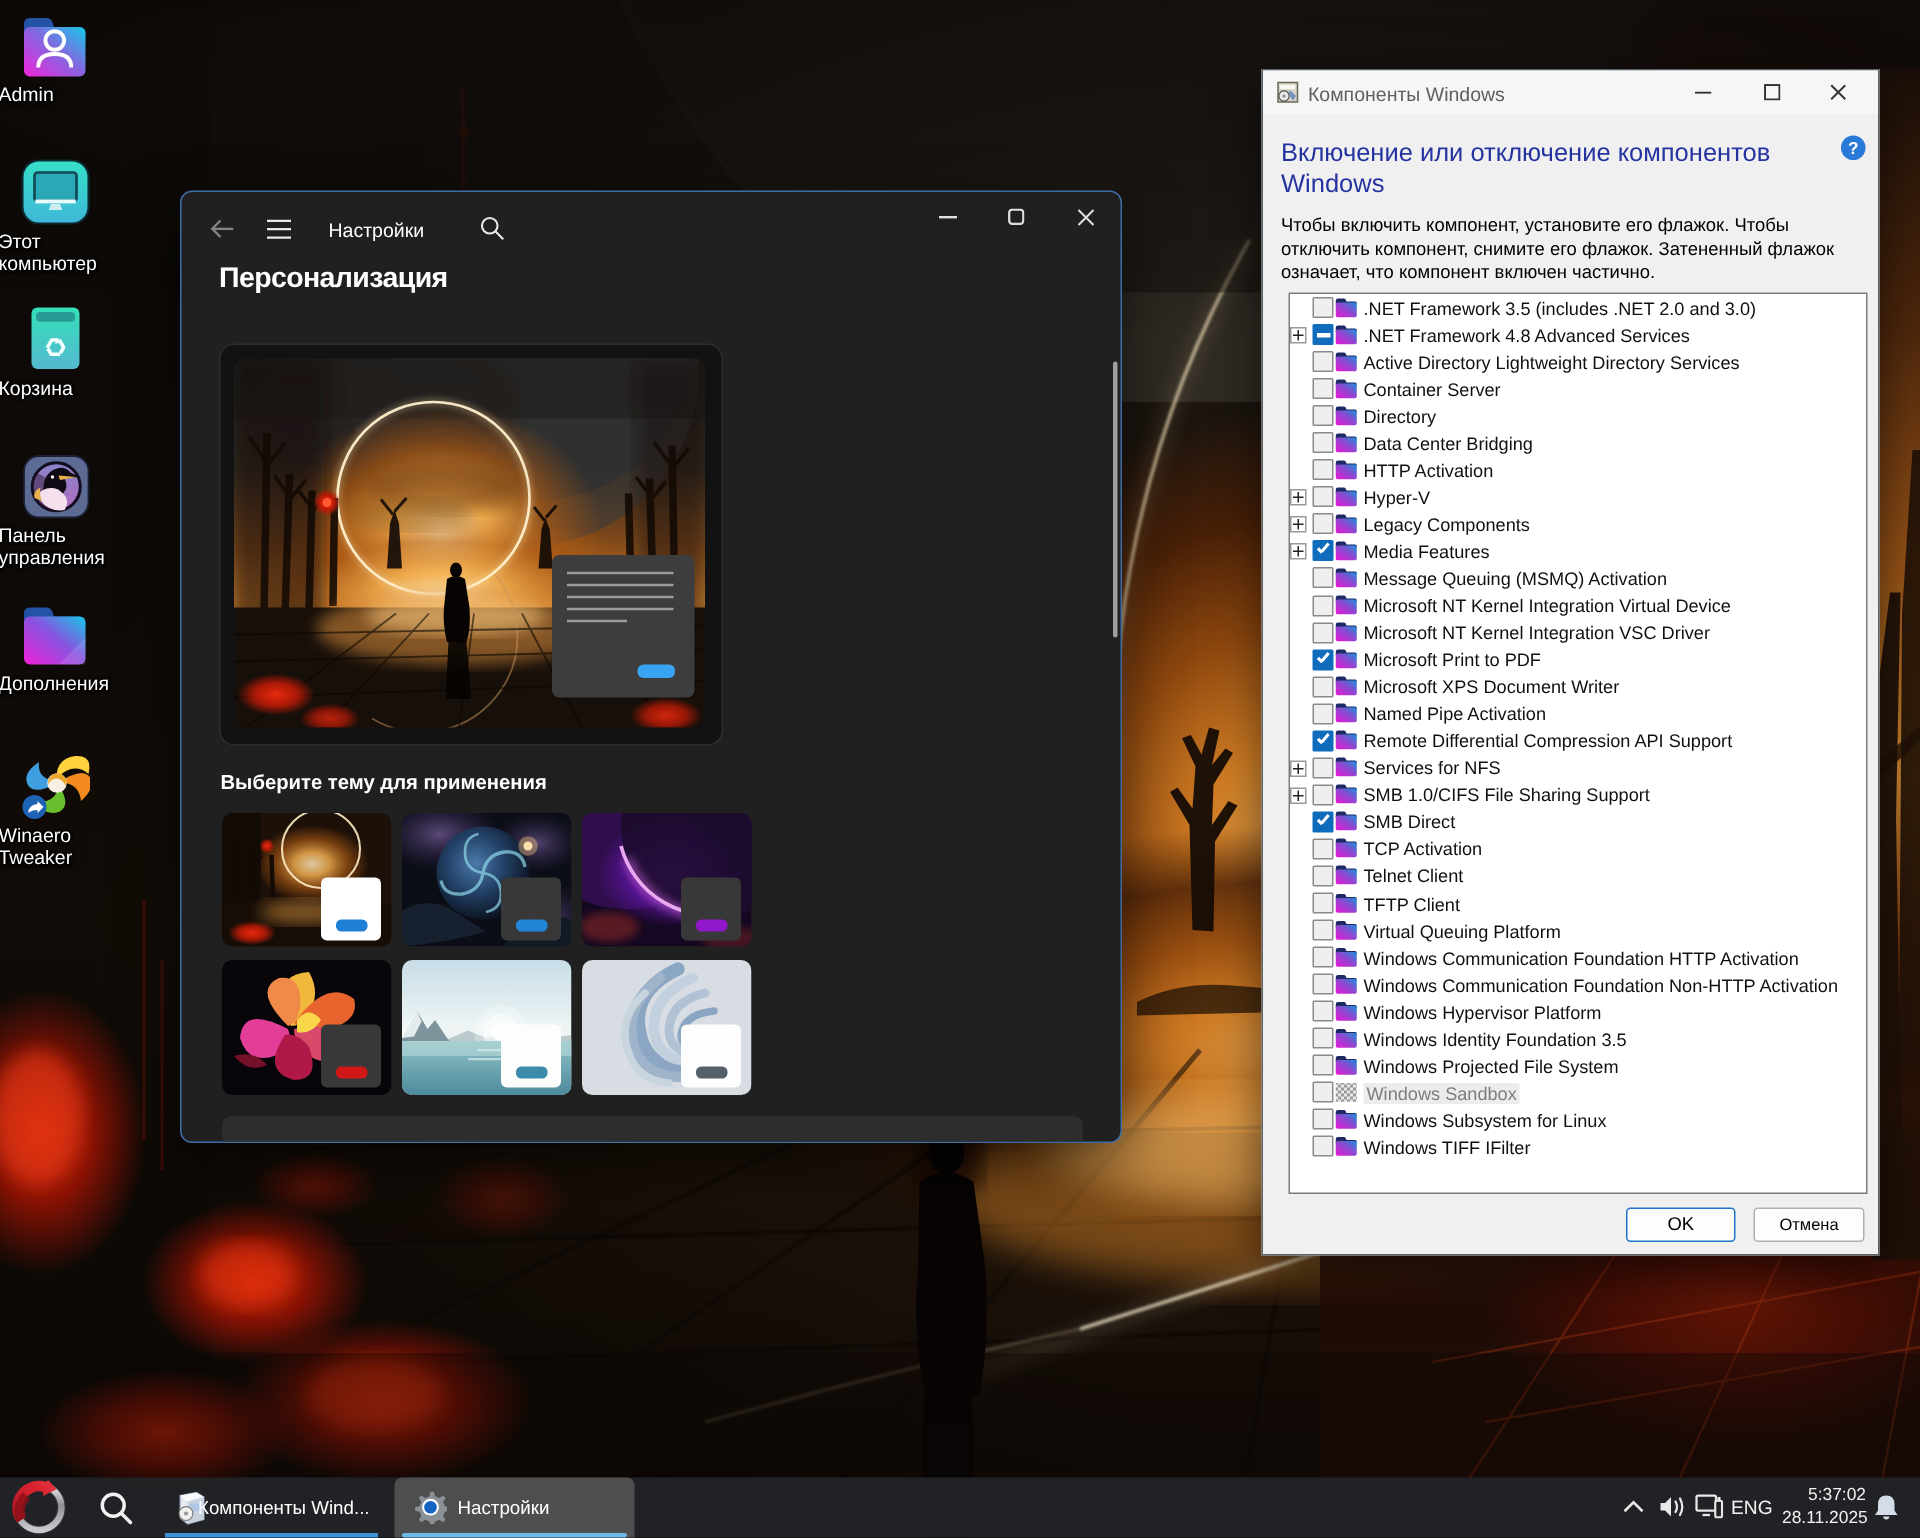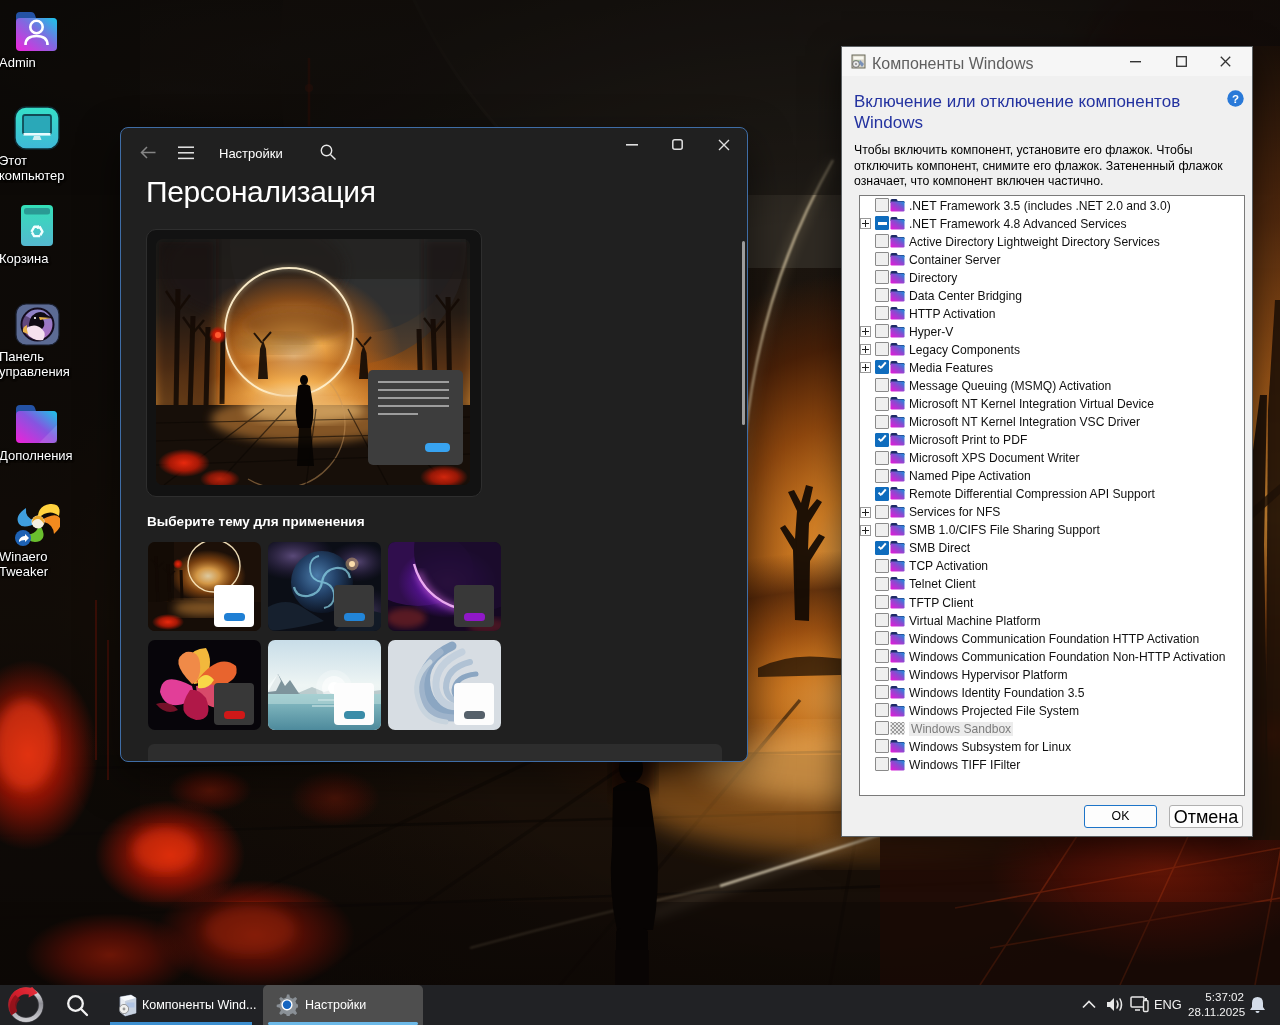--- a/index.html
+++ b/index.html
@@ -11,21 +11,21 @@
     text-shadow:0 1px 2px #000,0 0 3px #000,1px 1px 2px #000;}
   .dico svg{display:block;margin:0 auto;}
   
   #setwin{position:absolute;left:120px;top:127px;width:626px;height:633px;background:#202020;
     border:1px solid #3f6da6;border-radius:8px;box-shadow:0 16px 40px rgba(0,0,0,.55);}
   #setwin .ttxt{position:absolute;left:219px;top:145px;font-size:13px;color:#fff;}
   
   #feat{position:absolute;left:841px;top:46px;width:410px;height:789px;background:#f0f0f0;
     border:1px solid #5c6164;box-shadow:0 10px 30px rgba(0,0,0,.6);}
   #feat .tbar{position:absolute;left:0;top:0;width:100%;height:29px;background:#f6f6f6;}
-  #feat .ttl{position:absolute;left:30px;top:8px;font-size:16px;color:#5f5f5f;}
+  #feat .ttl{position:absolute;left:30px;top:8px;font-size:13px;color:#5f5f5f;}
   #fhead{position:absolute;left:12px;top:44px;width:352px;font-size:17px;line-height:21px;color:#2433a0;}
   #fdesc{position:absolute;left:12px;top:96px;width:392px;font-size:12.3px;line-height:15.5px;color:#000;}
   #flist{position:absolute;left:17px;top:148px;width:384px;height:599px;background:#fff;
     border:1px solid #7a7a7a;overflow:hidden;}
   .frow{position:relative;height:18.05px;}
   .frow .plus{position:absolute;left:0px;top:4px;width:9px;height:9px;border:1px solid #999;background:#fff;}
   .frow .plus:before{content:"";position:absolute;left:1px;top:4px;width:7px;height:1px;background:#222;}
   .frow .plus:after{content:"";position:absolute;left:4px;top:1px;width:1px;height:7px;background:#222;}
   .cb{position:absolute;left:15px;top:2px;width:12px;height:12px;border:1px solid #8a8a8a;background:#efefef;border-radius:1px;}
   .cb.on{background:#0f6cbd;border-color:#0f6cbd;}
@@ -322,21 +322,21 @@
  </svg>
  <svg class="abs" style="left:505px;top:16px;" width="12" height="2" viewBox="0 0 12 2">
       <rect width="12" height="1.6" fill="#e0e0e0"></rect>
     </svg>
  <svg class="abs" style="left:551px;top:11px;" width="11" height="11" viewBox="0 0 11 11">
       <rect x=".8" y=".8" width="9.4" height="9.4" rx="2" fill="none" stroke="#e0e0e0" stroke-width="1.5"></rect>
     </svg>
  <svg class="abs" style="left:597px;top:11px;" width="12" height="12" viewBox="0 0 12 12">
       <path d="M1,1 L11,11 M11,1 L1,11" stroke="#e0e0e0" stroke-width="1.4"></path>
     </svg>
- <div class="abs" style="left:25px;top:47px;font-size:30px;font-weight:400;color:#fff;letter-spacing:-0.4px;">Персонализация</div>
+ <div class="abs" style="left:25px;top:47px;font-size:19px;font-weight:700;color:#fff;letter-spacing:-0.4px;">Персонализация</div>
 
  <div class="abs" style="left:25px;top:101px;width:334px;height:266px;background:#121212;border-radius:10px;border:1px solid #2e2e2e;"></div>
  <svg class="abs" style="left:35px;top:111px;border-radius:7px;" width="314" height="246" viewBox="0 0 314 246">
   <defs>
    <linearGradient id="pv_sky" x1="0" y1="0" x2="0" y2="1">
     <stop offset="0%" stop-color="#1b1a19"></stop>
           <stop offset="30%" stop-color="#33291d"></stop>
     <stop offset="52%" stop-color="#8a4e1a"></stop>
           <stop offset="66%" stop-color="#c87e2c"></stop>
           <stop offset="100%" stop-color="#1a100a"></stop>
@@ -793,21 +793,21 @@
           <rect x=".5" y="3.6" width="14" height="9.9" rx="1.2" fill="url(#fold)"></rect>
         </svg>
         <span class="ftxt">TFTP Client</span>
       </div>
   <div class="frow">
         <span class="cb"></span>
         <svg class="abs" style="left:30px;top:1.5px;" width="15" height="14" viewBox="0 0 15 14">
           <path d="M.5,2.5 q0,-1.5 1.5,-1.5 l4,0 q1,0 1.3,1 l.3,1 5.9,0 q1,0 1,1.3 l0,.7 -14,0 z" fill="#1d2a66"></path>
           <rect x=".5" y="3.6" width="14" height="9.9" rx="1.2" fill="url(#fold)"></rect>
         </svg>
-        <span class="ftxt">Virtual Machine Platform</span>
+        <span class="ftxt">Virtual Queuing Platform</span>
       </div>
   <div class="frow">
         <span class="cb"></span>
         <svg class="abs" style="left:30px;top:1.5px;" width="15" height="14" viewBox="0 0 15 14">
           <path d="M.5,2.5 q0,-1.5 1.5,-1.5 l4,0 q1,0 1.3,1 l.3,1 5.9,0 q1,0 1,1.3 l0,.7 -14,0 z" fill="#1d2a66"></path>
           <rect x=".5" y="3.6" width="14" height="9.9" rx="1.2" fill="url(#fold)"></rect>
         </svg>
         <span class="ftxt">Windows Communication Foundation HTTP Activation</span>
       </div>
   <div class="frow">
@@ -860,21 +860,21 @@
   <div class="frow">
         <span class="cb"></span>
         <svg class="abs" style="left:30px;top:1.5px;" width="15" height="14" viewBox="0 0 15 14">
           <path d="M.5,2.5 q0,-1.5 1.5,-1.5 l4,0 q1,0 1.3,1 l.3,1 5.9,0 q1,0 1,1.3 l0,.7 -14,0 z" fill="#1d2a66"></path>
           <rect x=".5" y="3.6" width="14" height="9.9" rx="1.2" fill="url(#fold)"></rect>
         </svg>
         <span class="ftxt">Windows TIFF IFilter</span>
       </div>
  </div>
  <div class="abs" style="left:242px;top:758px;width:71px;height:21px;background:#fdfdfd;border:1.5px solid #1d74c8;border-radius:3px;color:#000;font-size:12.3px;text-align:center;line-height:21px;">OK</div>
- <div class="abs" style="left:327px;top:758px;width:72px;height:21px;background:#fdfdfd;border:1px solid #b0b0b0;border-radius:3px;color:#000;font-size:18px;text-align:center;line-height:22px;">Отмена</div>
+ <div class="abs" style="left:327px;top:758px;width:72px;height:21px;background:#fdfdfd;border:1px solid #b0b0b0;border-radius:3px;color:#000;font-size:11px;text-align:center;line-height:22px;">Отмена</div>
 </div>
 <div id="tbar">
 
  <svg class="abs" style="left:7px;top:1px;" width="38" height="38" viewBox="0 0 38 38">
   <defs>
         <linearGradient id="sg" x1="0" y1="0" x2="0" y2="1">
    <stop offset="0%" stop-color="#ededf0"></stop>
           <stop offset="45%" stop-color="#8f8f96"></stop>
           <stop offset="100%" stop-color="#cacace"></stop>
         </linearGradient>
@@ -898,21 +898,21 @@
 
  <div class="tbtn" style="left:108px;width:146px;">
   <svg class="abs" style="left:8px;top:8px;" width="24" height="24" viewBox="0 0 24 24">
    <path d="M4,4 L15,2 L20,5 L20,20 L9,23 L4,19 z" fill="#e8ecf2" stroke="#8a94a8" stroke-width=".8"></path>
    <path d="M4,4 L15,2 L20,5 L9,8 z" fill="#f8fafc"></path>
    <path d="M9,8 L20,5 L20,20 L9,23 z" fill="#c8d2e0"></path>
    <rect x="10.5" y="9.5" width="8" height="5" fill="#b0c4e4"></rect>
    <circle cx="8" cy="16" r="4.6" fill="#f0f0ee" stroke="#777" stroke-width=".7"></circle>
    <circle cx="8" cy="16" r="1.4" fill="#999"></circle>
   </svg>
-  <span class="abs" style="left:34px;top:13px;white-space:nowrap;">Компоненты Wind...</span>
+  <span class="abs" style="left:24px;top:13px;white-space:nowrap;">Компоненты Wind...</span>
   <div class="abs" style="left:2px;top:37px;width:142px;height:3px;background:#3c8fd0;"></div>
  </div>
 
  <div class="tbtn" style="left:263px;width:160px;background:#4e4e4e;border-radius:5px 5px 0 0;">
   <svg class="abs" style="left:13px;top:9px;" width="22" height="22" viewBox="0 0 22 22">
    <path d="M11,1 l2.3,0 .7,3 2.8,1.2 2.6,-1.7 1.7,1.7 -1.7,2.6 1.2,2.8 3,.7 0,2.3 -3,.7 -1.2,2.8 1.7,2.6 -1.7,1.7 -2.6,-1.7 -2.8,1.2 -.7,3 -2.3,0 -.7,-3 -2.8,-1.2 -2.6,1.7 -1.7,-1.7 1.7,-2.6 -1.2,-2.8 -3,-.7 0,-2.3 3,-.7 1.2,-2.8 -1.7,-2.6 1.7,-1.7 2.6,1.7 2.8,-1.2 z" fill="#8a9096" transform="translate(0,-.5)"></path>
    <circle cx="11" cy="10.8" r="5.6" fill="#fff"></circle>
    <circle cx="11" cy="10.8" r="4.2" fill="#1565c0"></circle>
   </svg>
   <span class="abs" style="left:42px;top:13px;">Настройки</span>

